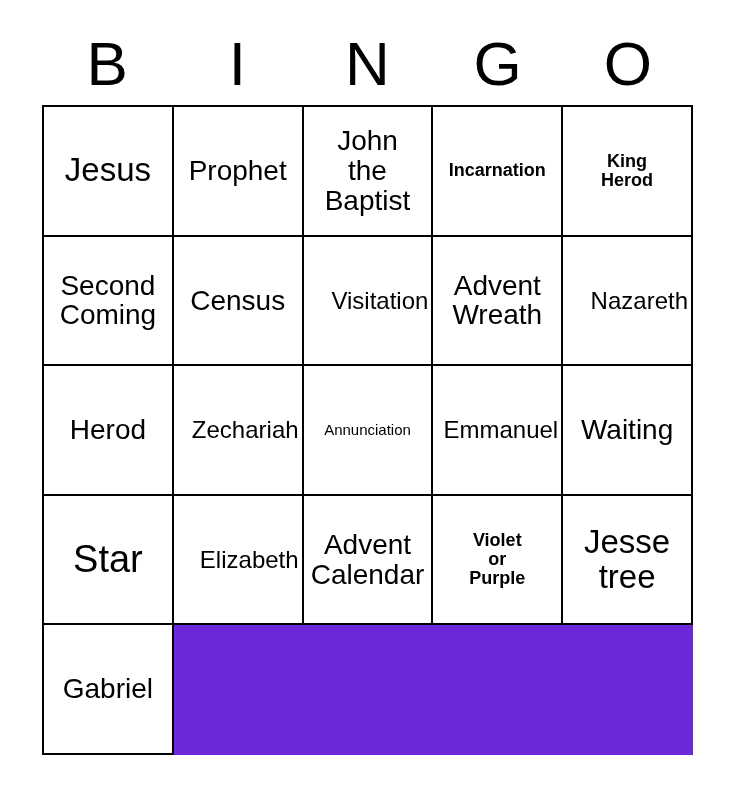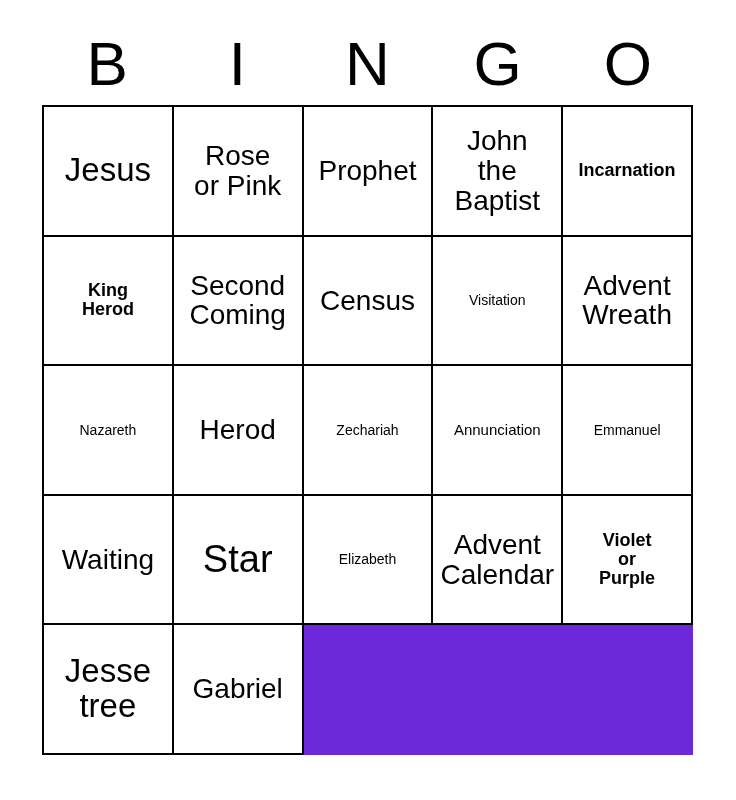--- a/index.html
+++ b/index.html
@@ -82,21 +82,21 @@
     text-align: center;
     line-height: 1.06;
     white-space: pre-line;
     color: #000000;
     word-break: normal;
   }
 
   
   .fs-xs   { font-size: 15px; }
   .fs-s    { font-size: 18px; font-weight: bold; }
-  .fs-m    { font-size: 14px; }
+  .fs-m    { font-size: 24px; text-align: right; }
   .fs-ml   { font-size: 28px; }
   .fs-l    { font-size: 28px; }
   .fs-xl   { font-size: 33px; }
   .fs-xxl  { font-size: 38px; }
   .fs-huge { font-size: 44px; }
 </style>
 </head>
 <body>
 
 <div class="card">
@@ -105,24 +105,20 @@
       <div class="header-letter">B</div>
       <div class="header-letter">I</div>
       <div class="header-letter">N</div>
       <div class="header-letter">G</div>
       <div class="header-letter">O</div>
     </div>
 
   <div class="grid">
       <div class="cell">
         <span class="cell-text fs-xl">Jesus</span>
-      </div>
-      <div class="cell">
-        <span class="cell-text fs-l">Rose
-or Pink</span>
       </div>
       <div class="cell">
         <span class="cell-text fs-ml">Prophet</span>
       </div>
       <div class="cell">
         <span class="cell-text fs-ml">John
 the
 Baptist</span>
       </div>
       <div class="cell">

